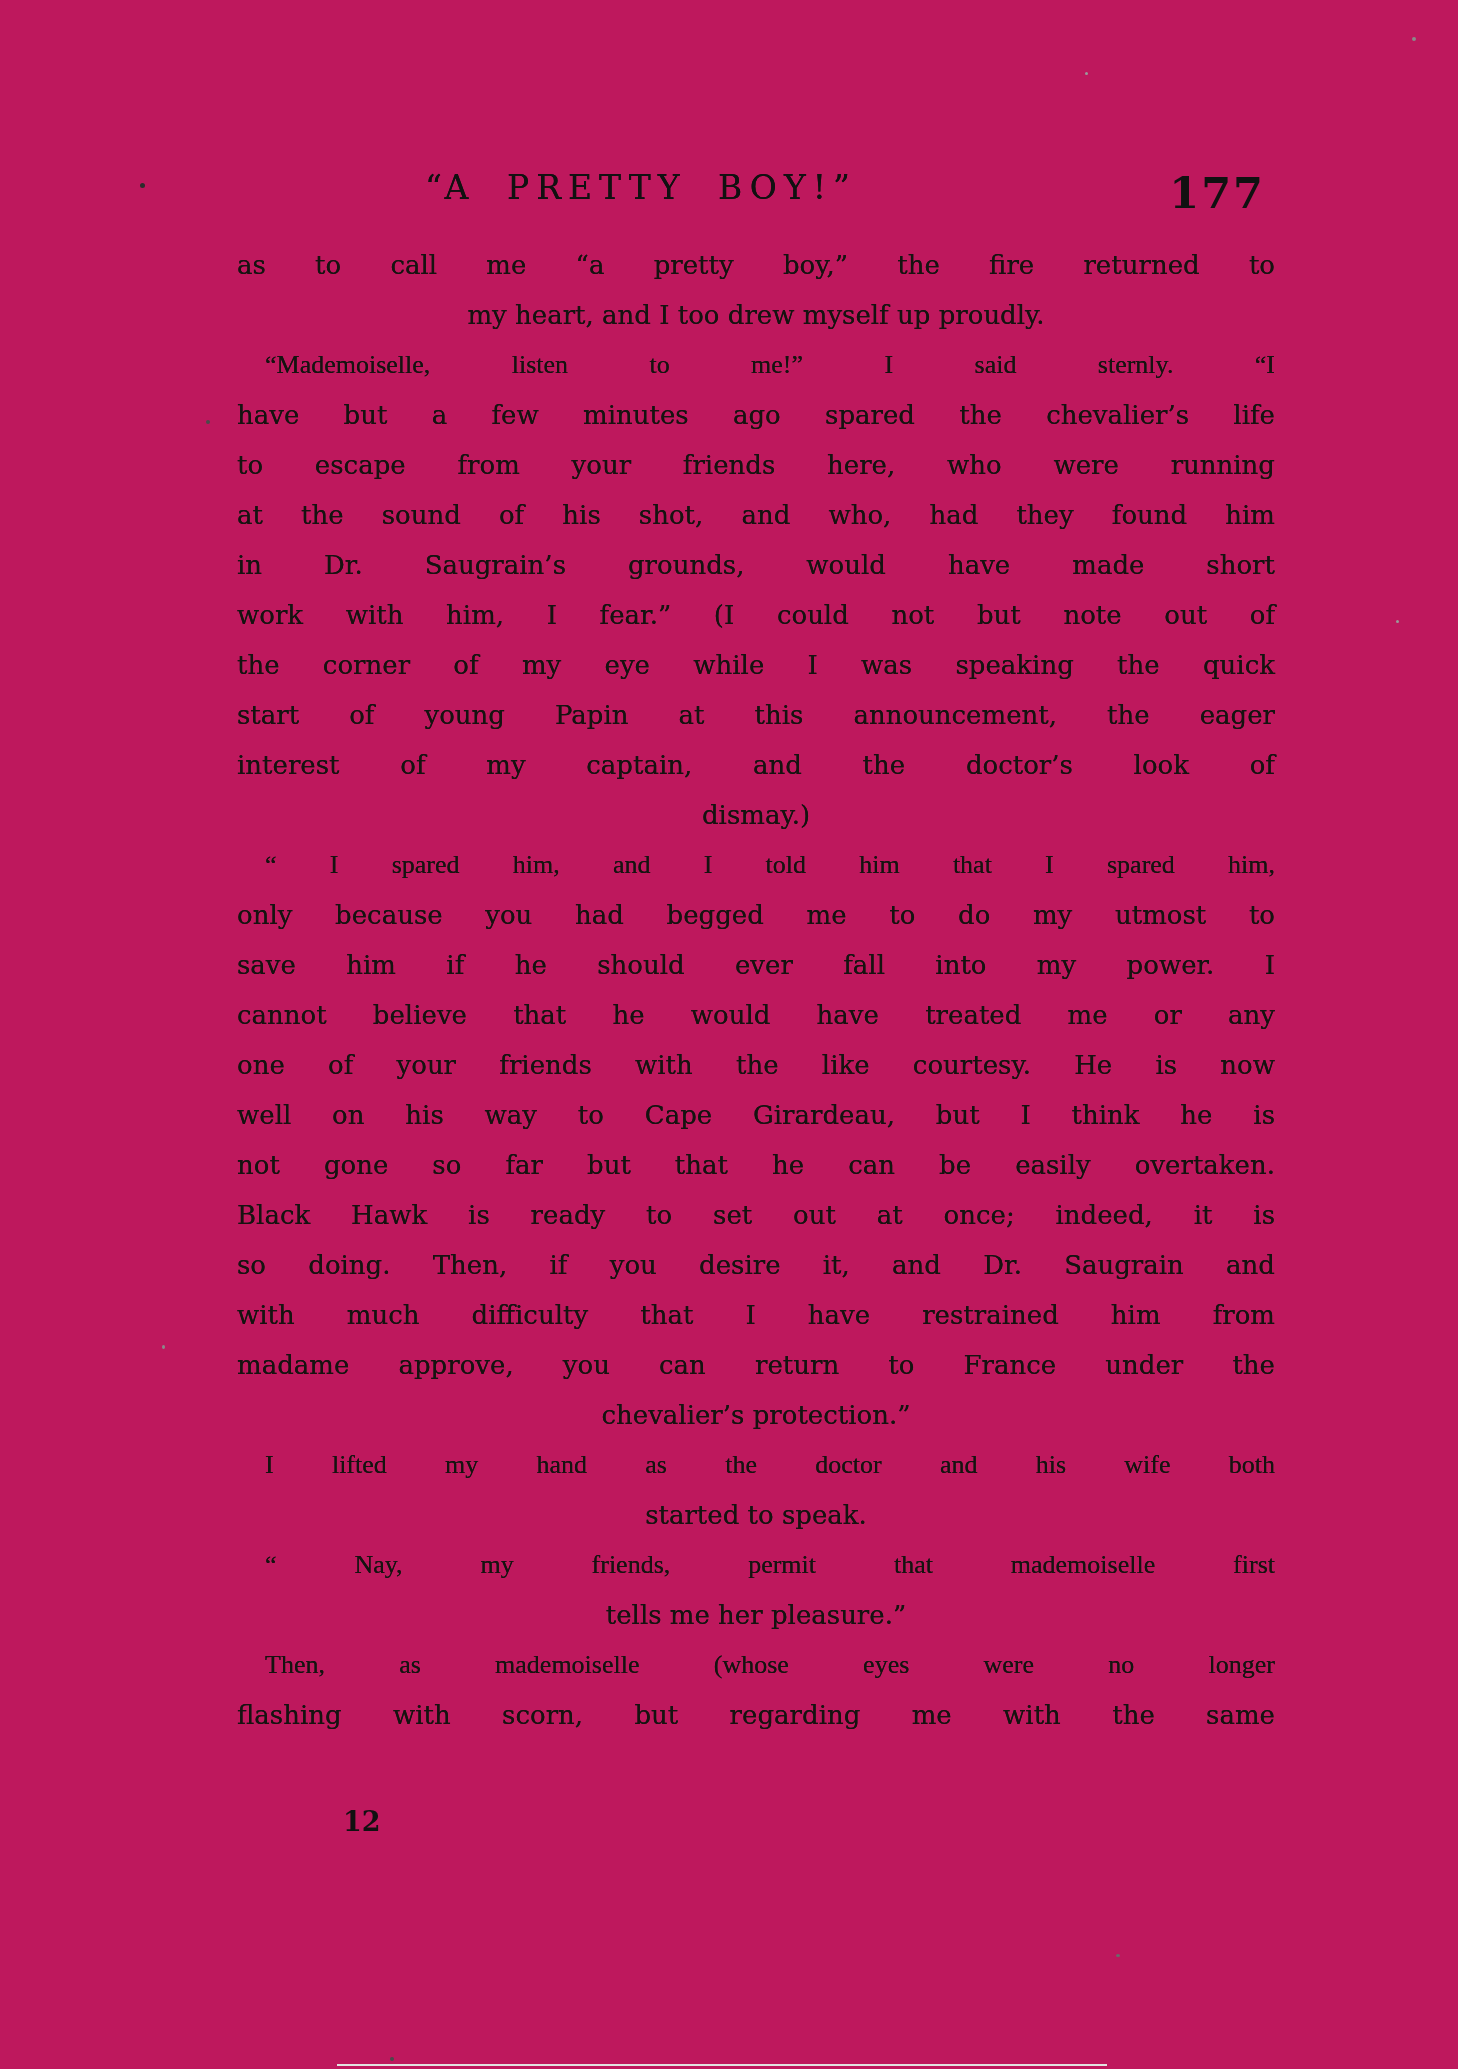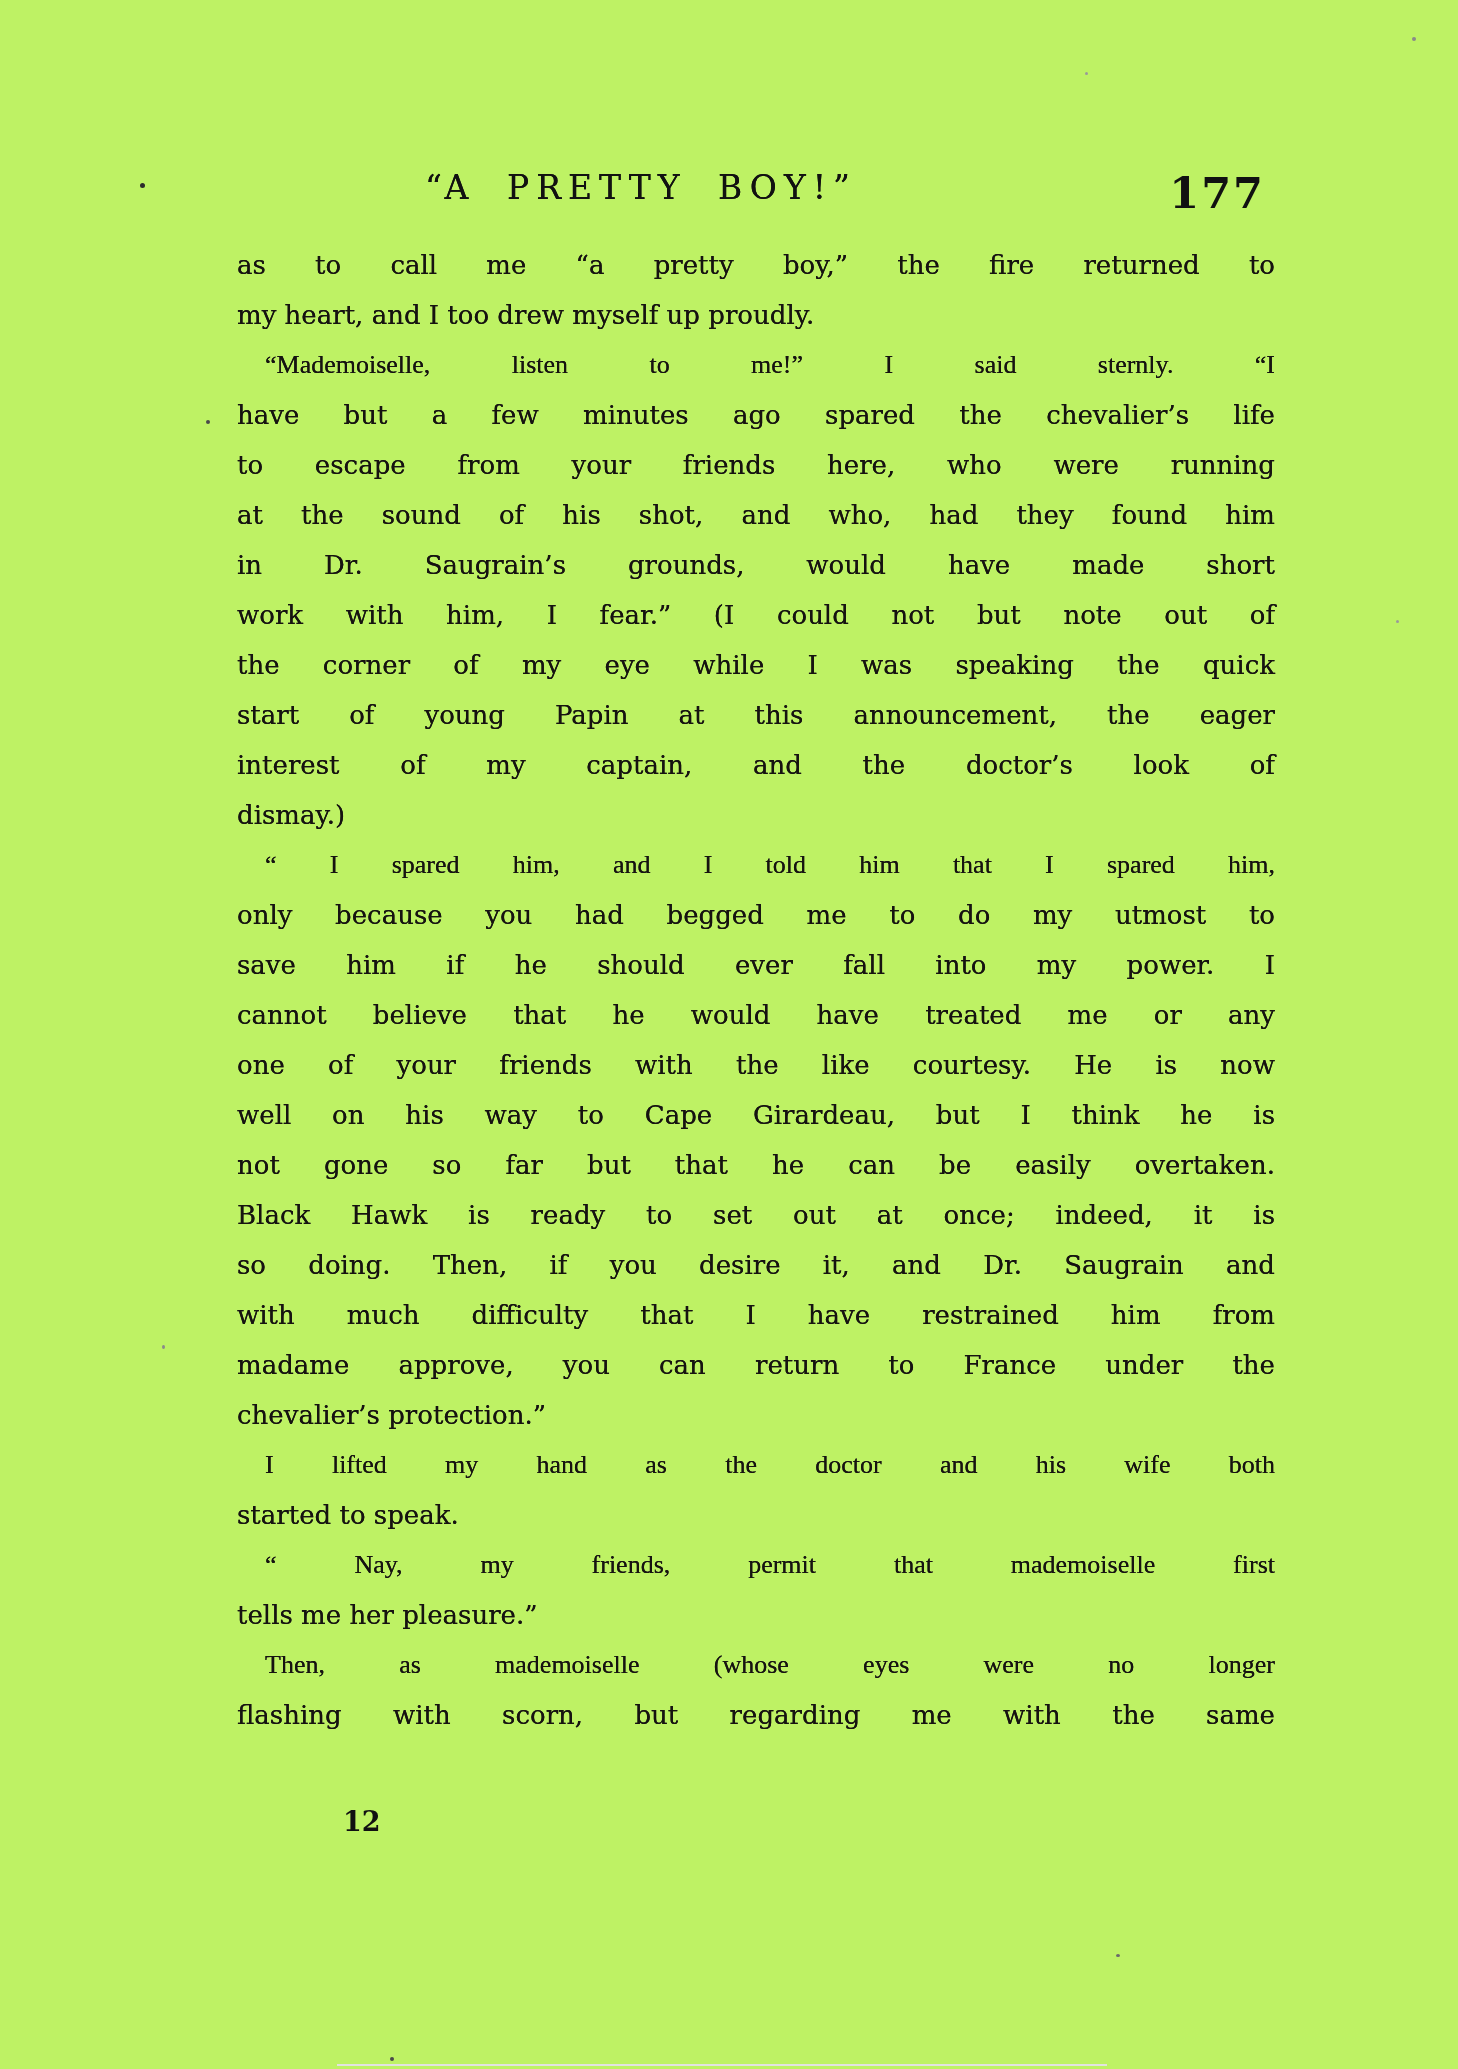--- a/index.html
+++ b/index.html
@@ -4,21 +4,21 @@
 <style>
   html, body {
     margin: 0;
     padding: 0;
     background: #ffffff;
   }
   .page {
     position: relative;
     width: 1458px;
     height: 2069px;
-    background: #bef264;
+    background: #be185d;
     overflow: hidden;
     font-family: "DejaVu Serif", serif;
     color: #161310;
   }
   
   .running-head {
     position: absolute;
     top: 168px;
     left: 237px;
     width: 1038px;
@@ -49,21 +49,21 @@
     position: absolute;
     left: 237px;
     top: 240px;
     width: 1038px;
     font-size: 26px;
     line-height: 50px;
     text-shadow: 0 0 0.4px #1a1a1a;
   }
   .line {
     height: 50px;
-    text-align: left;
+    text-align: center;
     white-space: normal;
   }
   .line.just {
     text-align: justify;
     text-align-last: justify;
   }
   .line.indent {
     padding-left: 28px;
     font-family: Liberation Serif, serif;
   }

